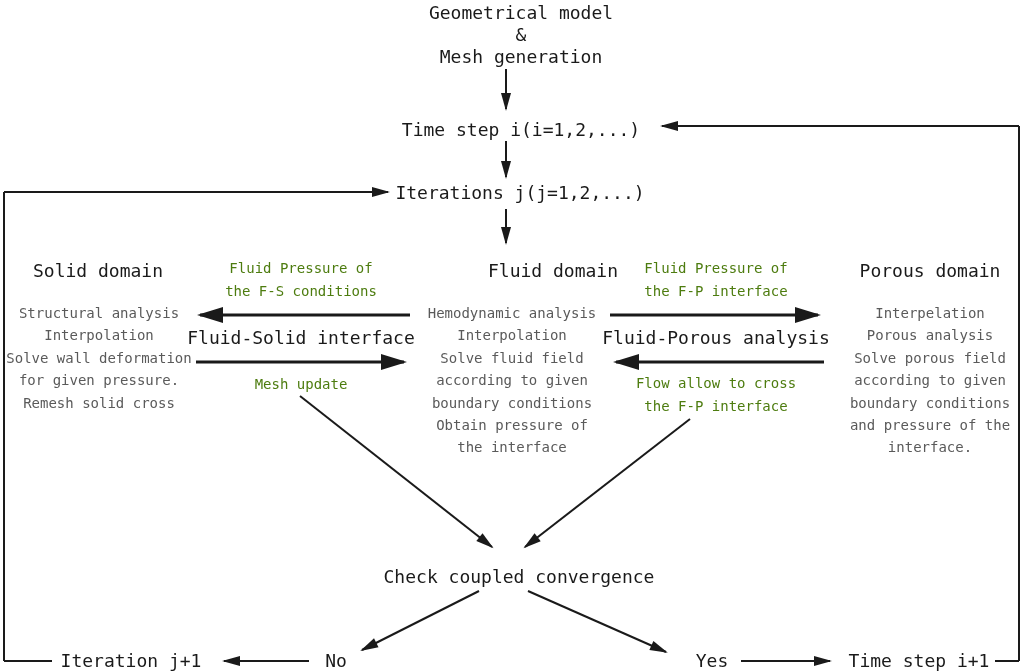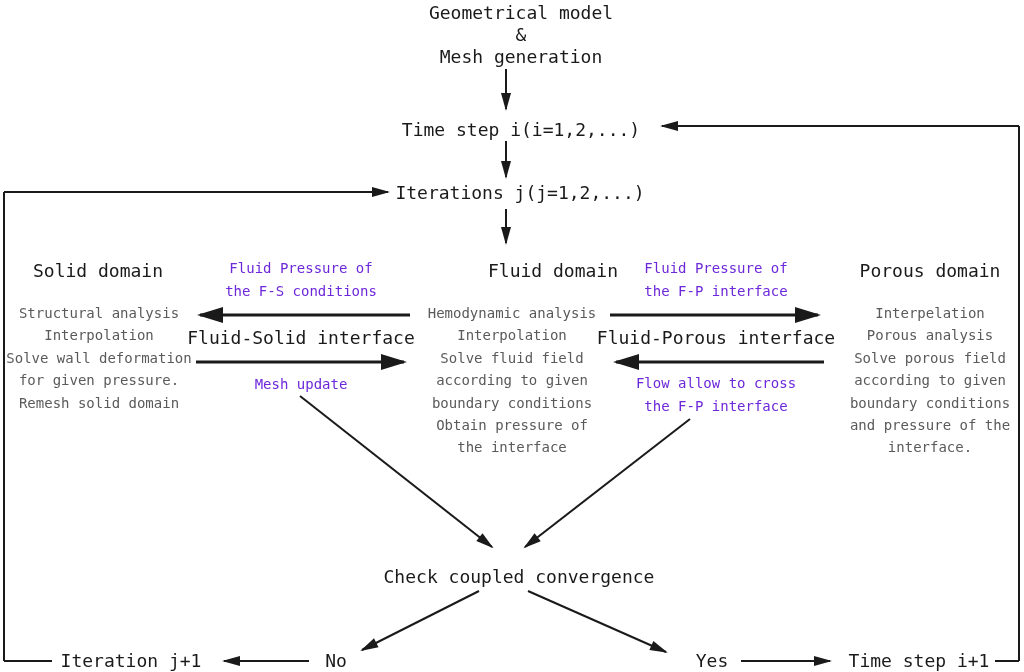--- a/index.html
+++ b/index.html
@@ -11,21 +11,21 @@
     color:#1a1a1a;
     overflow:hidden;
   }
   svg.arrows{position:absolute;left:0;top:0;width:1024px;height:672px;}
   svg.arrows marker{overflow:visible;}
   .node{position:absolute;white-space:nowrap;}
   .center-xy{transform:translate(-50%,-50%);}
   .center-x{transform:translateX(-50%);}
   .title{font-weight:normal;font-size:18px;line-height:22px;color:#1a1a1a;text-align:center;}
   .body-txt{font-size:14px;line-height:22.4px;color:#5a5a5a;text-align:center;font-weight:normal;}
-  .lbl{font-size:14px;line-height:23px;color:#6d28d9;text-align:center;}
+  .lbl{font-size:14px;line-height:23px;color:#4d7c0f;text-align:center;}
   .body-txt span,.lbl span{display:block;}
   .title span{display:block;}
 </style>
 </head>
 <body>
 
 <div class="canvas">
 
   <svg class="arrows" viewBox="0 0 1024 672" xmlns="http://www.w3.org/2000/svg">
     <defs>
@@ -74,21 +74,21 @@
   <div class="node title center-xy" style="left:521px;top:130px;">Time step i(i=1,2,...)</div>
 
   <div class="node title center-xy" style="left:520px;top:193px;">Iterations j(j=1,2,...)</div>
 
   <div class="node title center-xy" style="left:98px;top:271px;">Solid domain</div>
   <div class="node body-txt center-x" style="left:99px;top:302px;">
     <span>Structural analysis</span>
     <span>Interpolation</span>
     <span>Solve wall deformation</span>
     <span>for given pressure.</span>
-    <span>Remesh solid domain</span>
+    <span>Remesh solid cross</span>
   </div>
 
   <div class="node lbl center-x" style="left:301px;top:257px;">
     <span>Fluid Pressure of</span>
     <span>the F-S conditions</span>
   </div>
   <div class="node title center-xy" style="left:301px;top:338px;">Fluid-Solid interface</div>
   <div class="node lbl center-xy" style="left:301px;top:384px;">Mesh update</div>
 
   <div class="node title center-xy" style="left:513px;top:271px;margin-left:40px;">Fluid domain</div>
@@ -99,21 +99,21 @@
     <span>according to given</span>
     <span>boundary conditions</span>
     <span>Obtain pressure of</span>
     <span>the interface</span>
   </div>
 
   <div class="node lbl center-x" style="left:716px;top:257px;">
     <span>Fluid Pressure of</span>
     <span>the F-P interface</span>
   </div>
-  <div class="node title center-xy" style="left:716px;top:338px;">Fluid-Porous interface</div>
+  <div class="node title center-xy" style="left:716px;top:338px;">Fluid-Porous analysis</div>
   <div class="node lbl center-x" style="left:716px;top:372px;">
     <span>Flow allow to cross</span>
     <span>the F-P interface</span>
   </div>
 
   <div class="node title center-xy" style="left:930px;top:271px;">Porous domain</div>
   <div class="node body-txt center-x" style="left:930px;top:302px;">
     <span>Interpelation</span>
     <span>Porous analysis</span>
     <span>Solve porous field</span>

